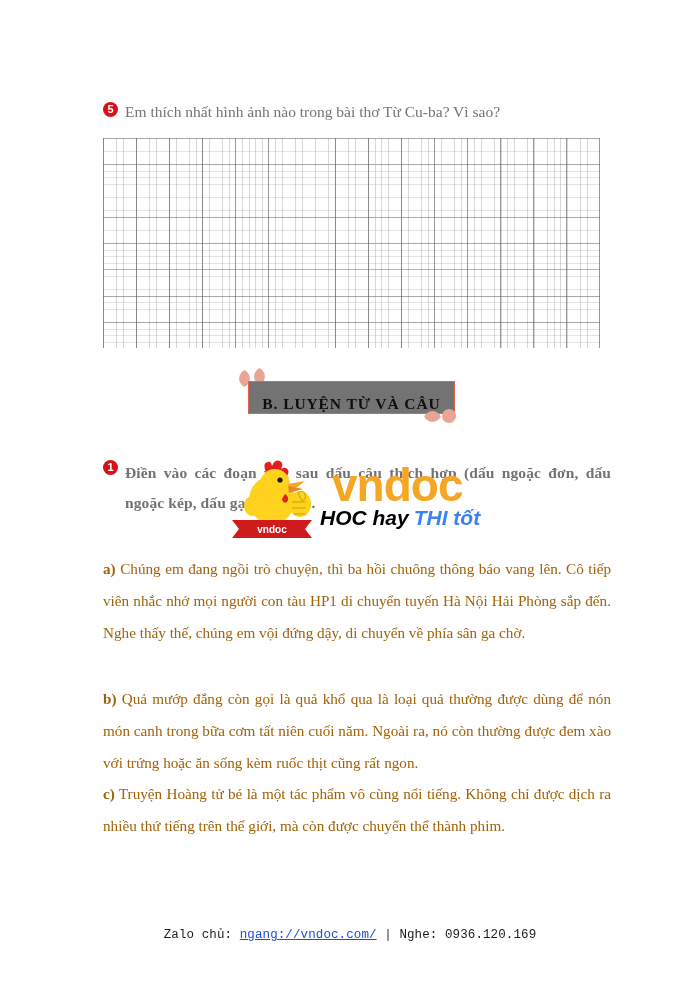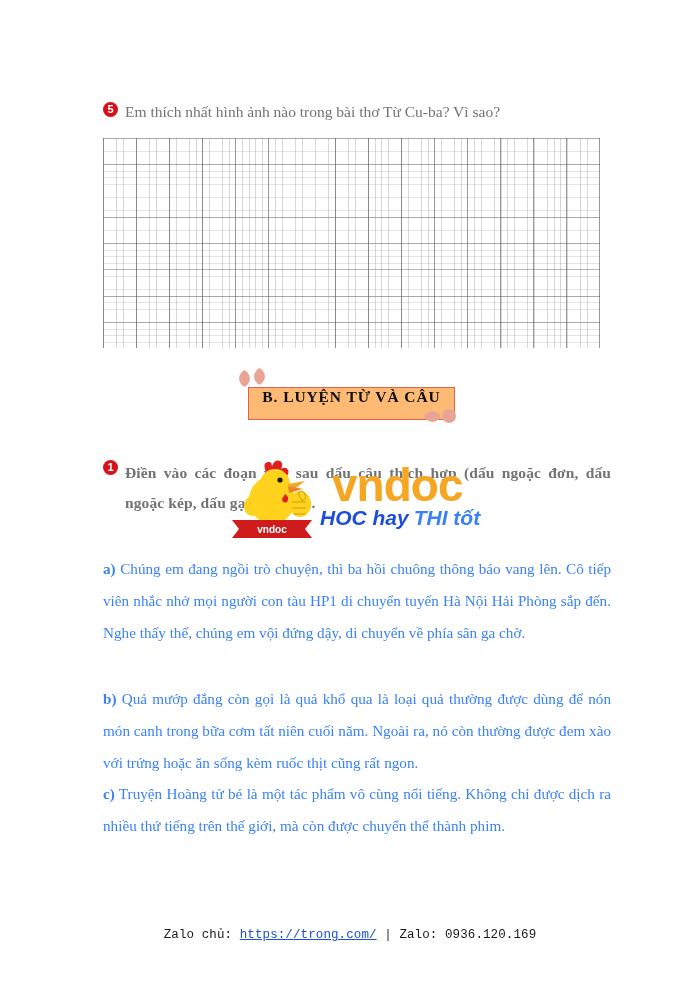--- a/index.html
+++ b/index.html
@@ -99,28 +99,28 @@
   .banner-wrap {
     position: absolute;
     left: 236px;
     top: 370px;
     width: 230px;
     height: 56px;
   }
   .banner-box {
     position: absolute;
     left: 12px;
-    top: 17px;
+    top: 11px;
     width: 207px;
     height: 33px;
     box-sizing: border-box;
     border: 1.6px solid #e8604c;
-    background: #fdba74;
+    background: #737373;
     display: flex;
-    align-items: flex-start;
+    align-items: flex-end;
     justify-content: center;
   }
   .banner-title {
     font-family: "Liberation Serif", serif;
     font-weight: bold;
     font-size: 15.5px;
     letter-spacing: .9px;
     color: #0e0e0e;
     white-space: nowrap;
   }
@@ -161,21 +161,21 @@
     position: absolute;
     left: 92px;
     top: 47px;
     font-family: "Liberation Sans", sans-serif;
     font-weight: bold;
     font-size: 21px;
     line-height: 1;
     white-space: nowrap;
     font-style: italic;
   }
-  .wm-hoc { color: #1d4ed8; }
+  .wm-hoc { color: #000000; }
   .wm-thi { color: #3b82f6; margin-left: 5px; }
 
   
   #note-line {
     position: absolute;
     left: 103px;
     top: 526px;
     width: 508px;
     text-align: center;
     font-size: 14.5px;
@@ -184,21 +184,21 @@
   }
 
   
   .para {
     position: absolute;
     left: 103px;
     width: 508px;
     font-size: 15.2px;
     line-height: 2.1;
     text-align: justify;
-    color: #3b82f6;
+    color: #a16207;
   }
   .para .lbl {
     font-weight: bold;
   }
   #para-a { top: 553px; }
   #para-b { top: 683px; }
   #para-c { top: 778px; }
 
   
   #footer {
@@ -288,16 +288,16 @@
     <span class="lbl">c)</span>
     <span>Truyện Hoàng tử bé là một tác phẩm vô cùng nổi tiếng. Không chỉ được dịch ra nhiều thứ tiếng trên thế giới, mà còn được chuyển thể thành phim.</span>
   </div>
 
   <div class="para" id="para-b">
     <span class="lbl">b)</span>
     <span>Quả mướp đắng còn gọi là quả khổ qua là loại quả thường được dùng để nón món canh trong bữa cơm tất niên cuối năm. Ngoài ra, nó còn thường được đem xào với trứng hoặc ăn sống kèm ruốc thịt cũng rất ngon.</span>
   </div>
 
   <div id="footer">
-    <span>Zalo chủ: </span><a class="link" href="#">https://trong.com/</a><span class="sep"> | </span><span>Zalo: 0936.120.169</span>
+    <span>Zalo chủ: </span><a class="link" href="#">ngang://vndoc.com/</a><span class="sep"> | </span><span>Nghe: 0936.120.169</span>
   </div>
 
 </div>
 
 </body></html>

